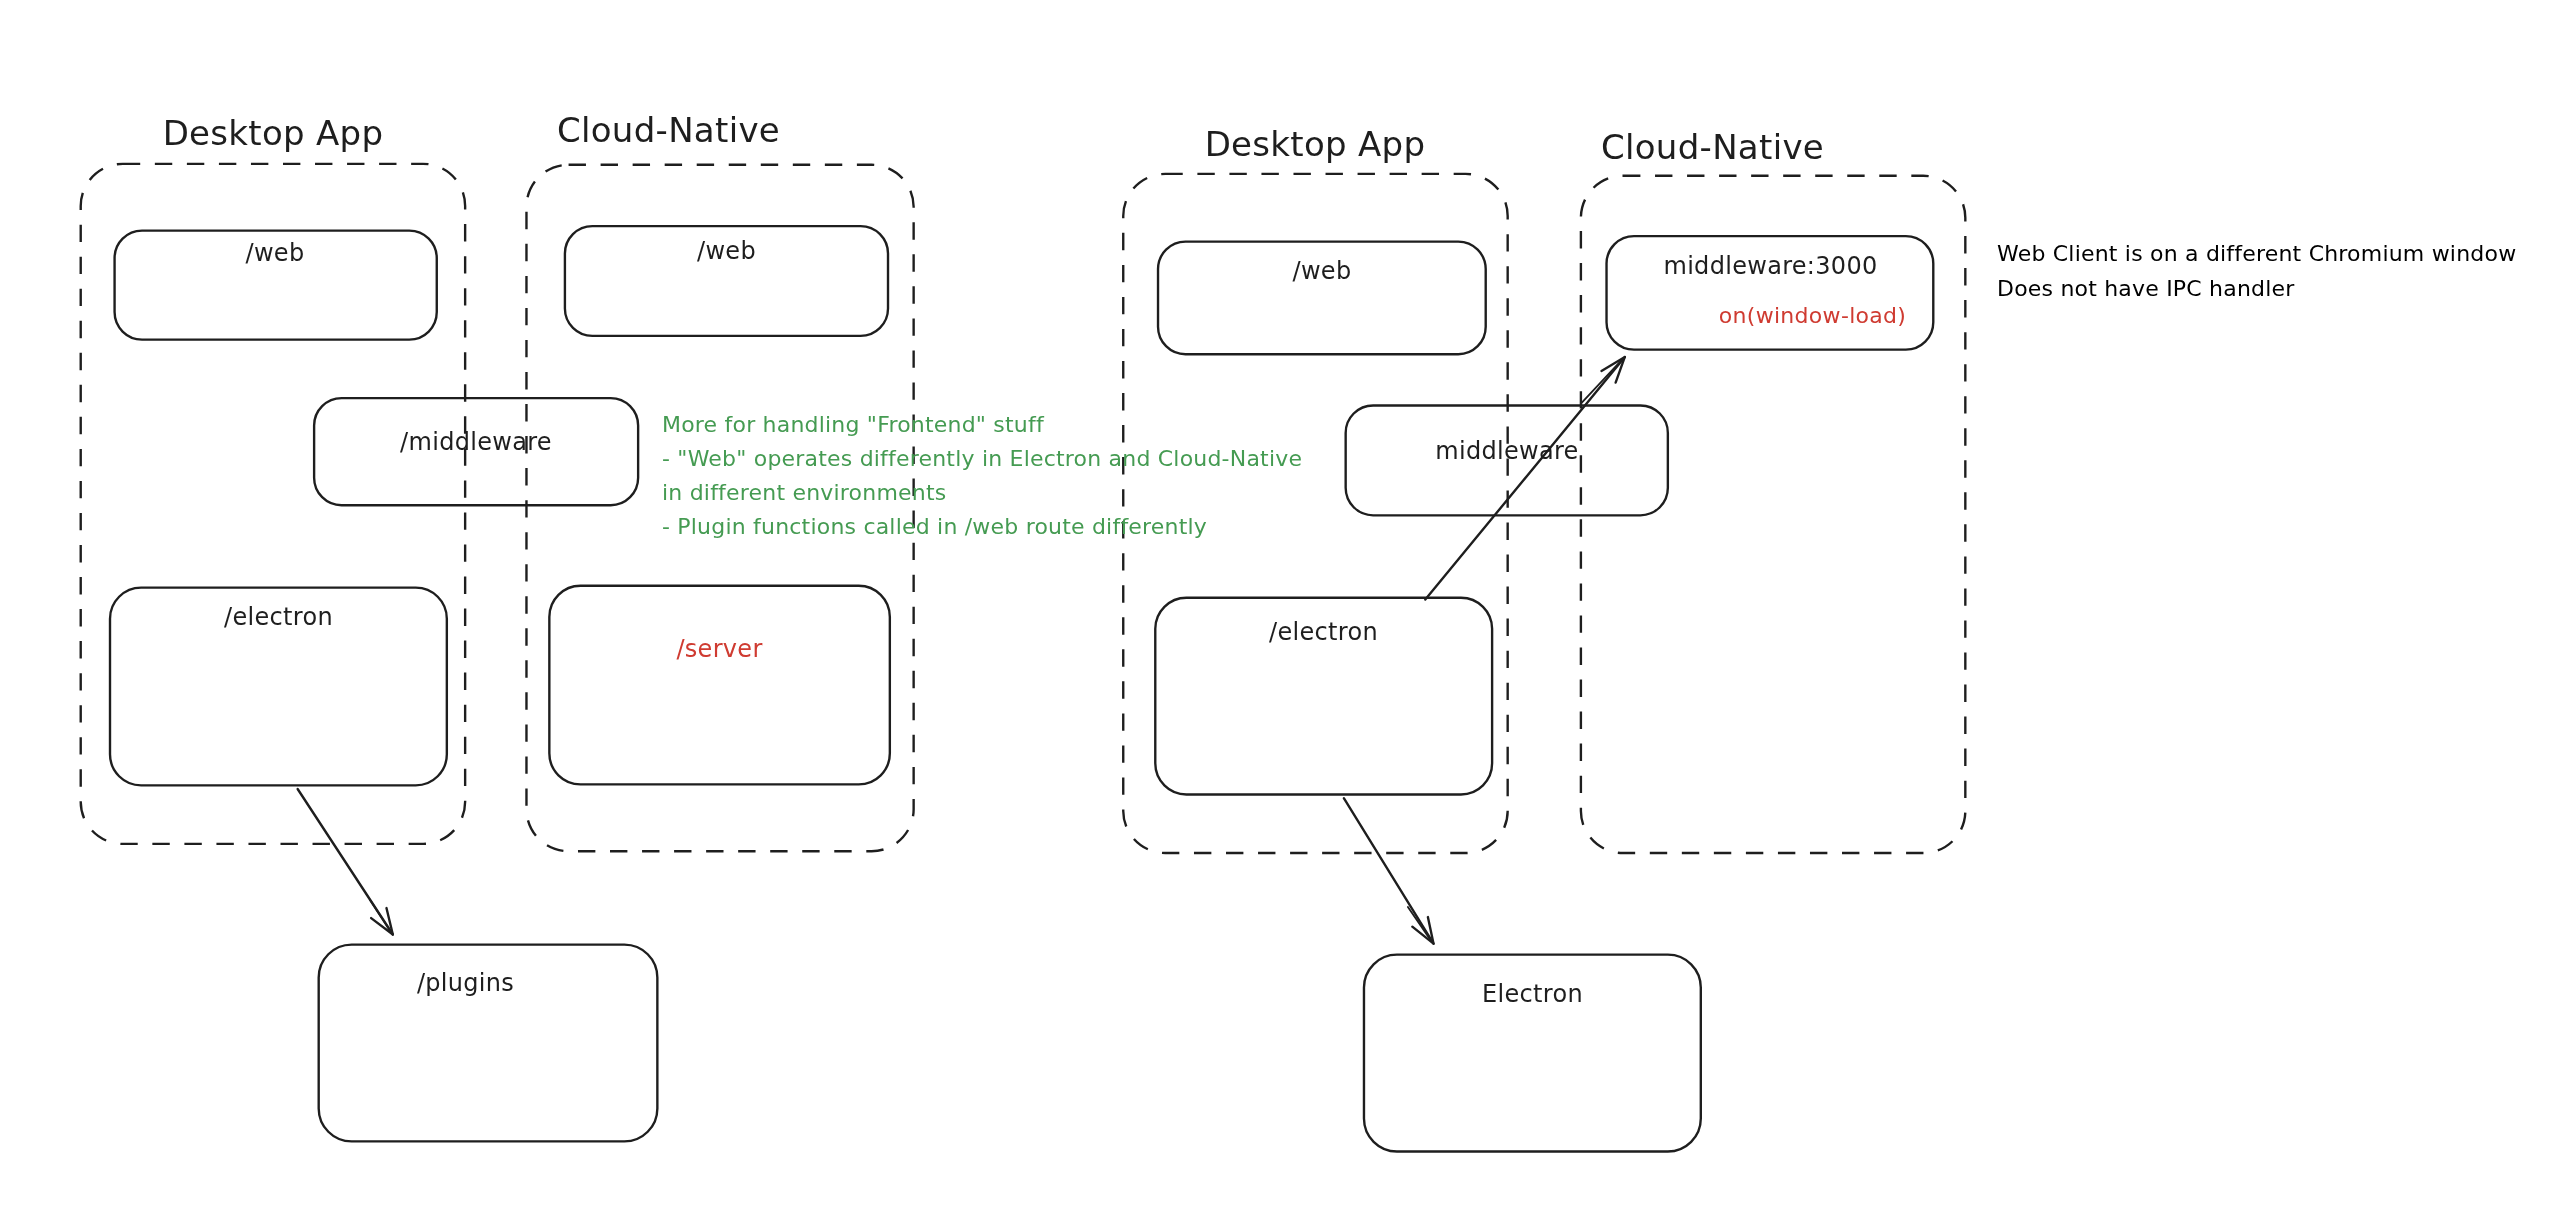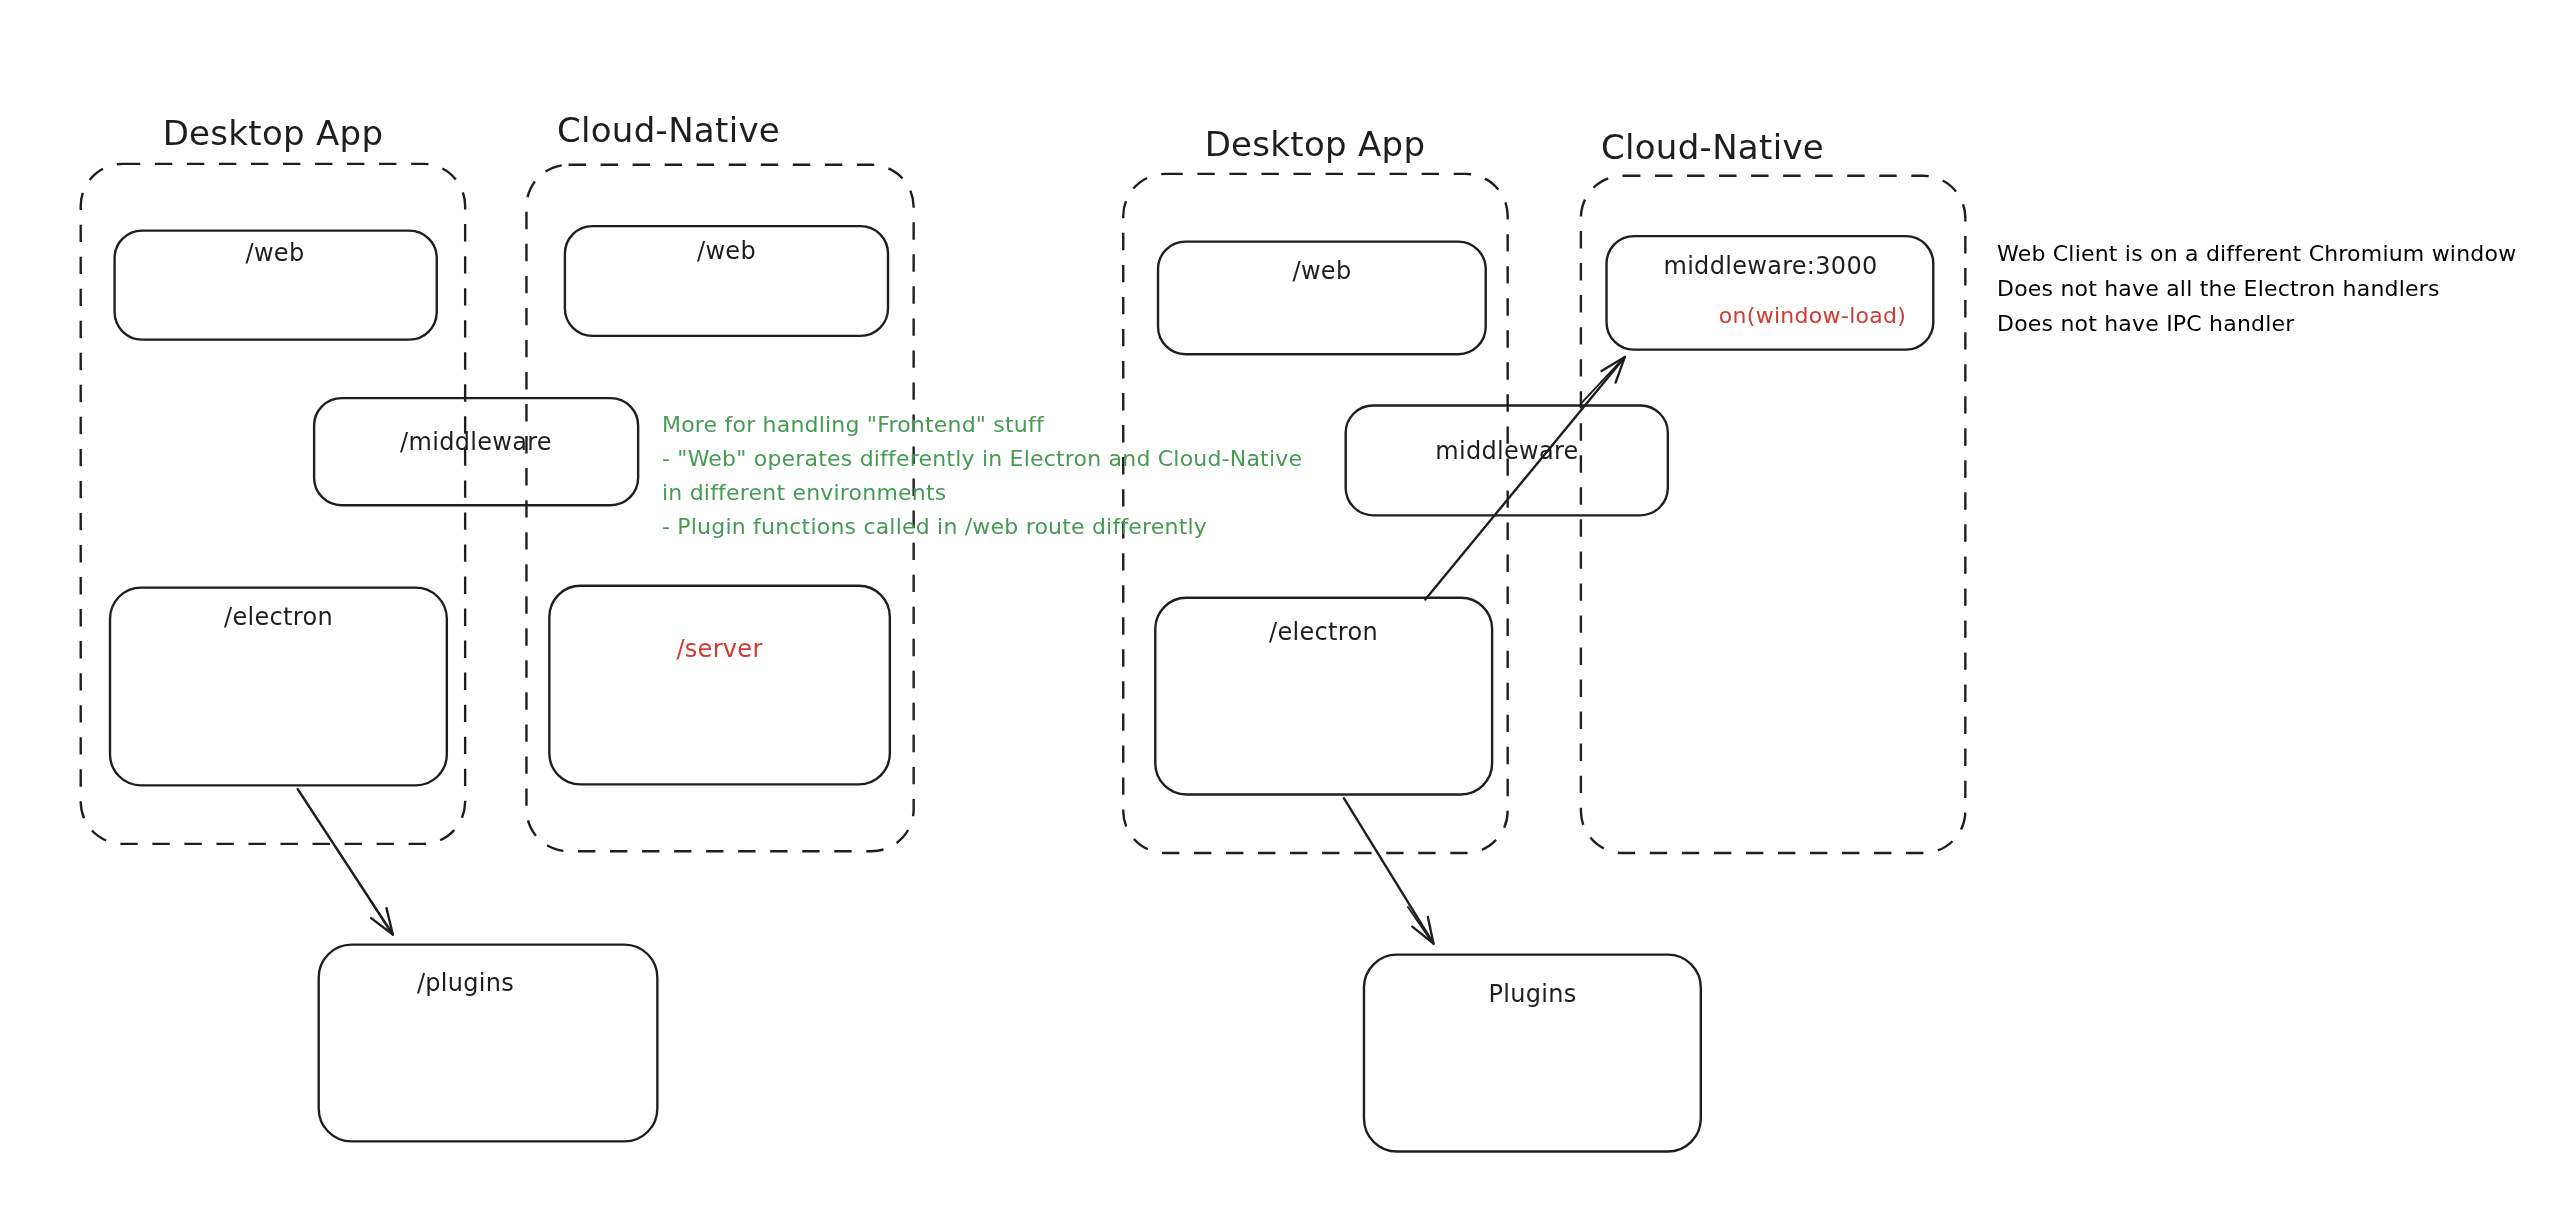--- a/index.html
+++ b/index.html
@@ -107,22 +107,21 @@
   <div class="lbl" style="left:1158px;top:258px;width:328px;">/web</div>
 
   <div class="lbl" style="left:1607px;top:253px;width:327px;">middleware:3000</div>
 
   <div class="lbl red-txt" style="left:1680px;top:302px;width:265px;font-size:22px;">on(window-load)</div>
 
   <div class="lbl" style="left:1346px;top:438px;width:322px;">middleware</div>
 
   <div class="lbl" style="left:1155px;top:619px;width:337px;">/electron</div>
 
-  <div class="lbl" style="left:1364px;top:981px;width:337px;">Plugins</div>
+  <div class="lbl" style="left:1364px;top:981px;width:337px;">Electron</div>
 
   <div class="note red-note" style="left:1997px;top:236px;">
     <div>Web Client is on a different Chromium window</div>
-    <div>Does not have all the Electron handlers</div>
     <div>Does not have IPC handler</div>
   </div>
 
 </div>
 
 
 </body></html>

